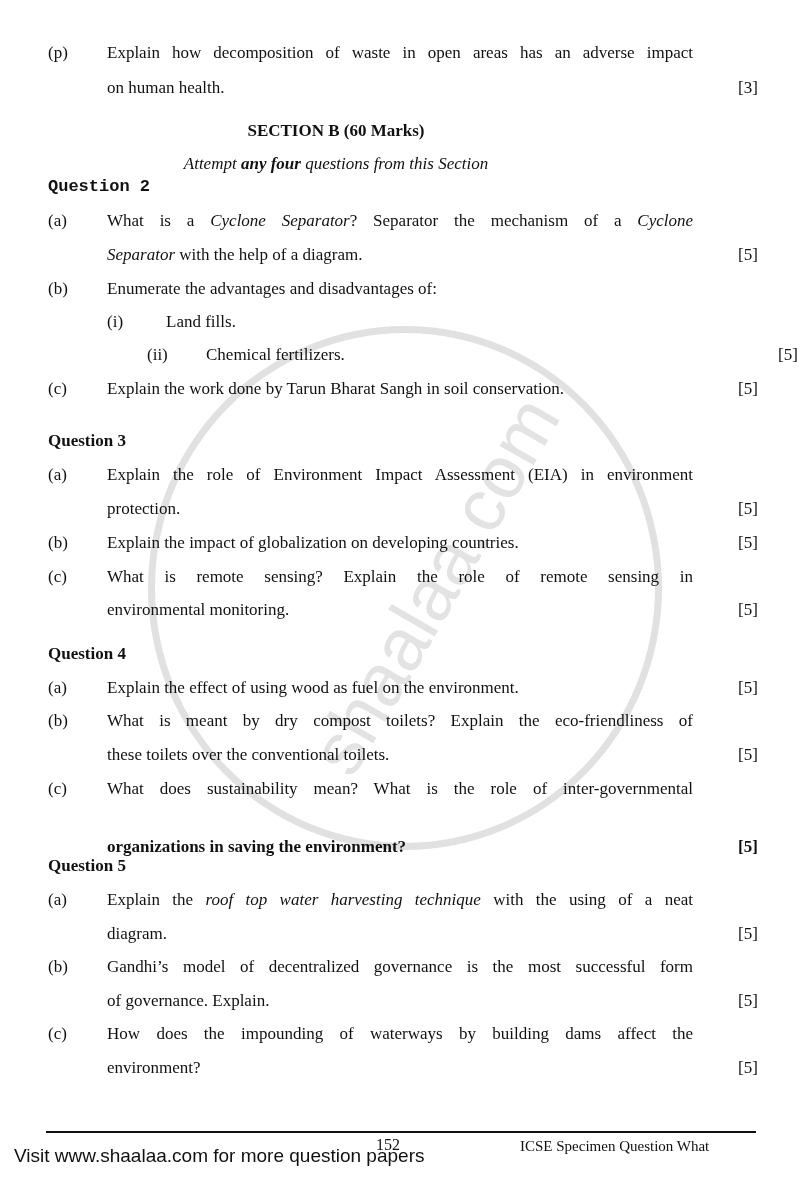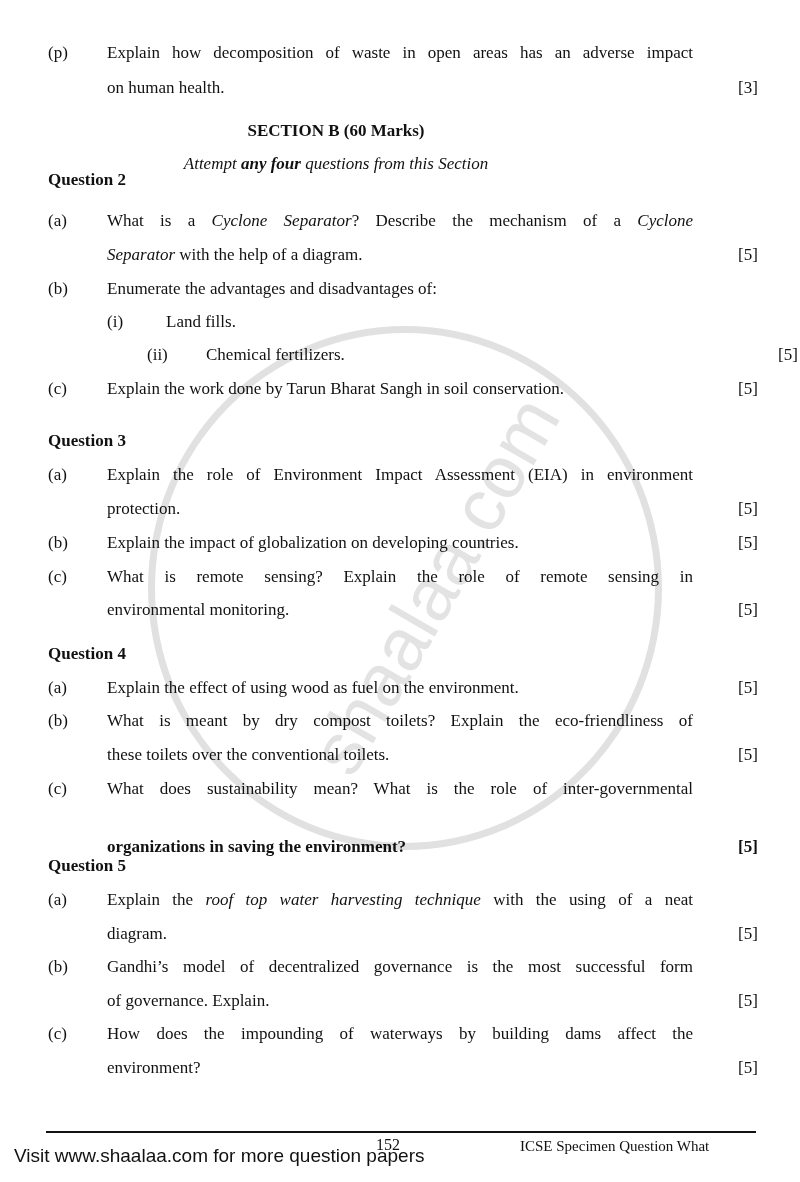--- a/index.html
+++ b/index.html
@@ -41,24 +41,24 @@
   <div class="line" style="top:76px;">
     <span class="txt">on human health.</span>
     <span class="mark">[3]</span>
   </div>
 
   <div class="center sec-title" style="top:121px;">SECTION B (60 Marks)</div>
   <div class="center sec-sub" style="top:154px;">
     <span>Attempt </span><b>any four</b><span> questions from this Section</span>
   </div>
 
-  <div class="qhead" style="top:170px;">Question 2</div>
+  <div class="qhead" style="top:177px;font-family:Liberation Mono, monospace;">Question 2</div>
   <div class="line" style="top:209px;">
     <span class="lbl">(a)</span>
-    <span class="txt just"><span>What is a </span><i>Cyclone Separator</i><span>?  Describe the mechanism of a </span><i>Cyclone</i></span>
+    <span class="txt just"><span>What is a </span><i>Cyclone Separator</i><span>?  Separator the mechanism of a </span><i>Cyclone</i></span>
   </div>
   <div class="line" style="top:243px;">
     <span class="txt"><i>Separator</i><span> with the help of a diagram.</span></span>
     <span class="mark">[5]</span>
   </div>
   <div class="line" style="top:277px;">
     <span class="lbl">(b)</span>
     <span class="txt">Enumerate the advantages and disadvantages of:</span>
   </div>
   <div class="line" style="top:310px;">

